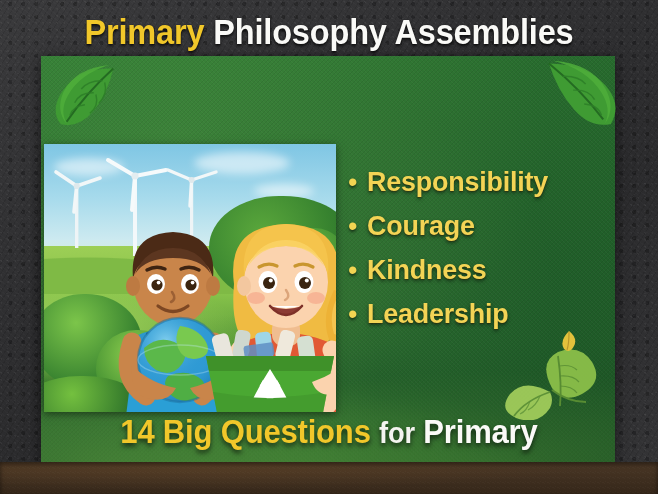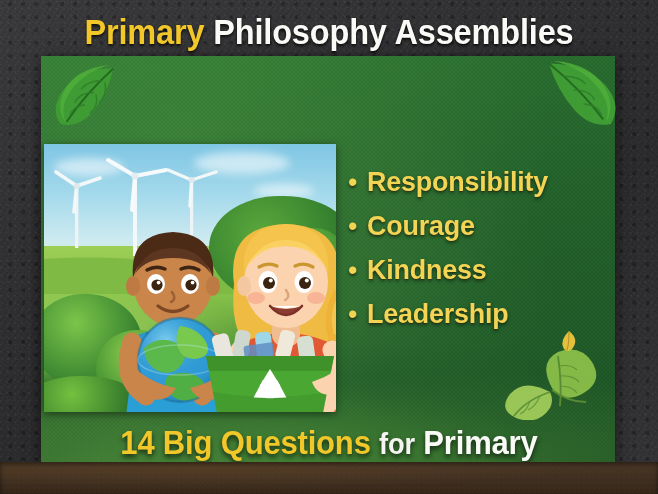--- a/index.html
+++ b/index.html
@@ -146,21 +146,21 @@
   }
   .bullet-label{
     color:#F3D455;font-size:28px;line-height:31px;font-weight:bold;
     letter-spacing:-.2px;transform:scaleX(.96);transform-origin:left;
     text-shadow:0 2px 4px rgba(0,0,0,.55), 0 1px 0 rgba(80,50,0,.4);
   }
 
   
   .footer{
     position:absolute;left:0;top:413px;width:658px;height:50px;
-    display:flex;align-items:flex-end;justify-content:center;z-index:9;
+    display:flex;align-items:flex-start;justify-content:center;z-index:9;
   }
   .footer-text{
     font-size:33px;line-height:38px;font-weight:bold;white-space:nowrap;
     letter-spacing:-.2px;transform:scaleX(.94);
     text-shadow:0 3px 5px rgba(0,0,0,.65);
   }
   .f-gold{color:#F1C72A;}
   .f-white{color:#FAFAF7;}
   .f-light{color:#F4F4F0;font-weight:600;font-size:29px;}
 

